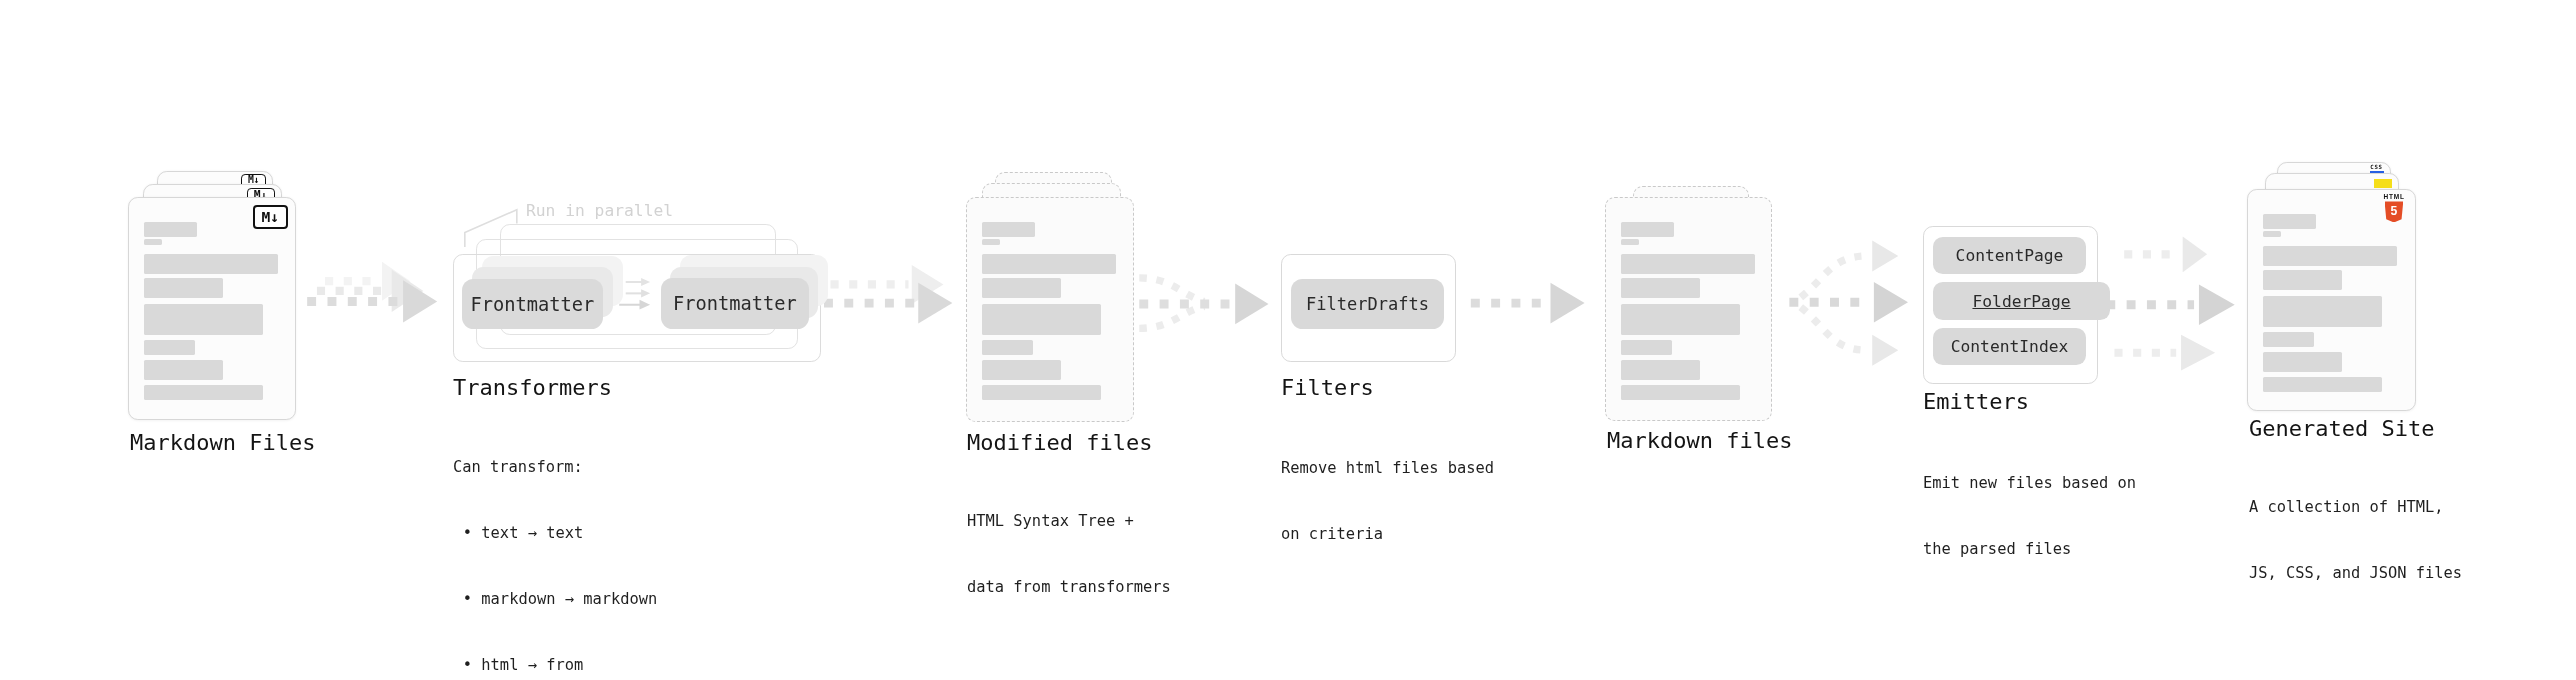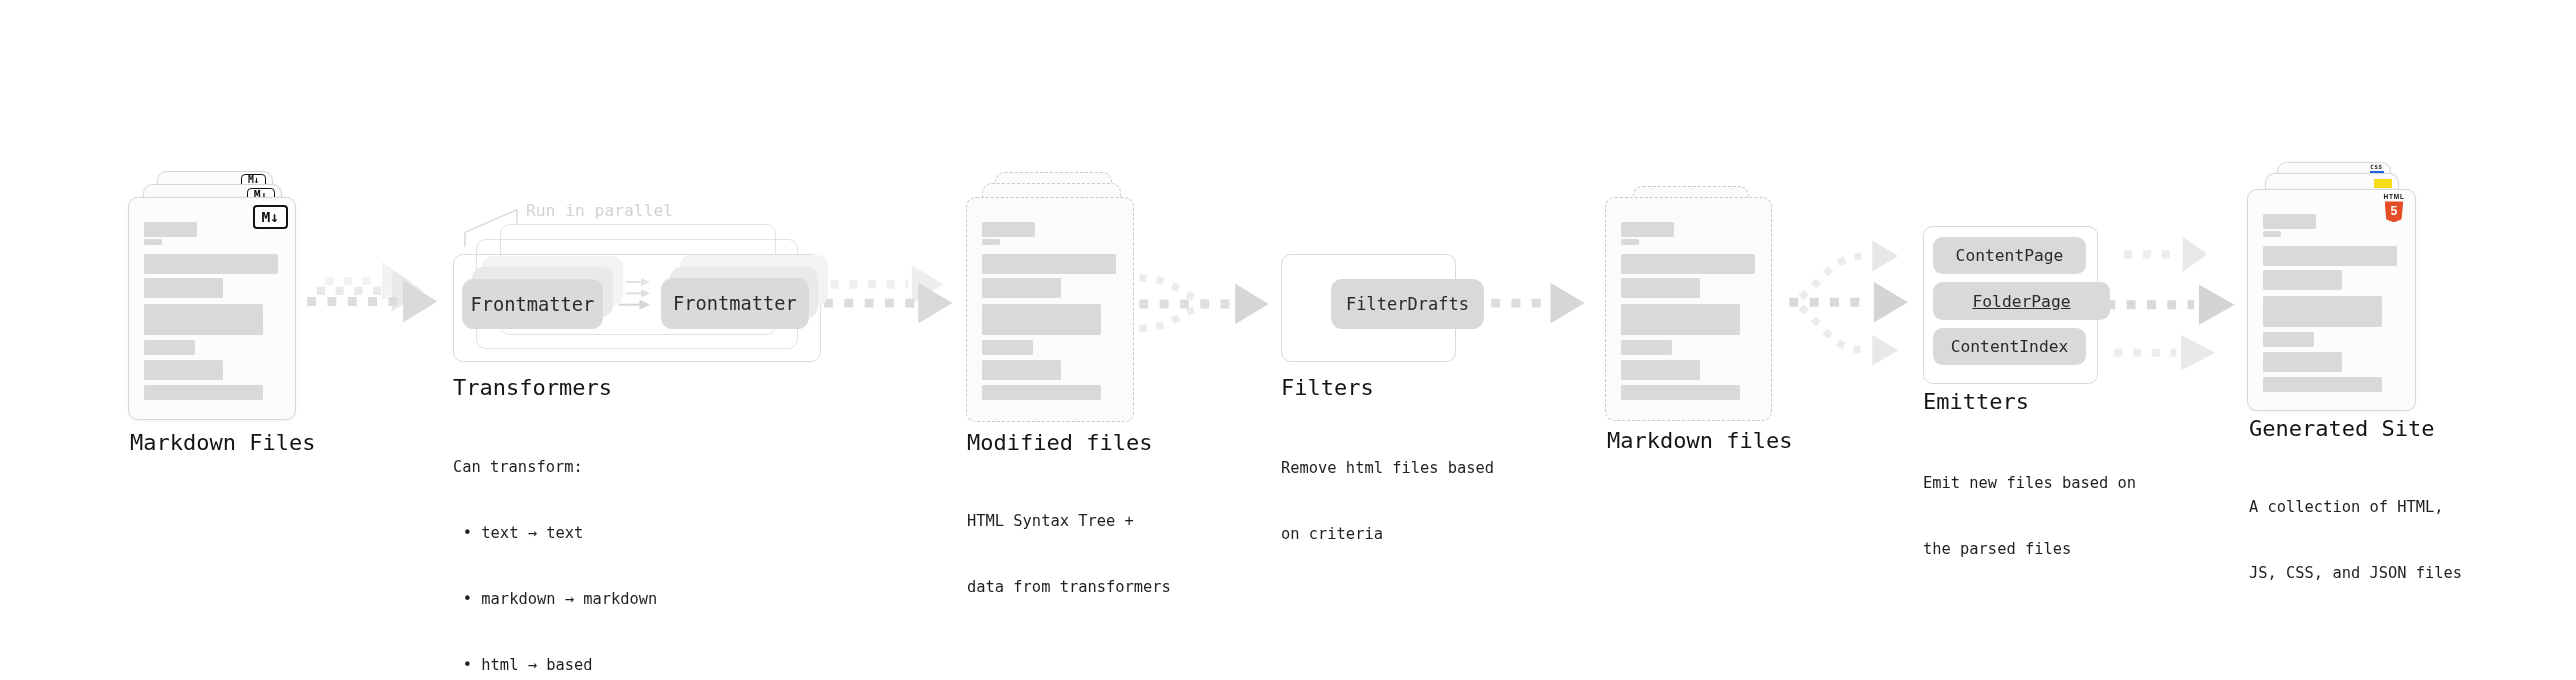--- a/index.html
+++ b/index.html
@@ -150,21 +150,21 @@
   </div>
   <div class="pill" style="left:661px;top:278px;width:148px;height:51px;">
     <span>Frontmatter</span>
   </div>
 
   <div class="node-title" style="left:453px;top:375px;">Transformers</div>
   <div class="node-desc" style="left:453px;top:412px;">
     <div>Can transform:</div>
     <div style="padding-left:9.8px;">• text → text</div>
     <div style="padding-left:9.8px;">• markdown → markdown</div>
-    <div style="padding-left:9.8px;">• html → based</div>
+    <div style="padding-left:9.8px;">• html → from</div>
   </div>
 </div>
 
 <div class="abs">
   <div class="dcard" style="left:995px;top:172px;width:115px;height:221px;"></div>
   <div class="dcard" style="left:982px;top:183px;width:137px;height:221px;"></div>
   <div class="dcard" style="left:966px;top:197px;width:166px;height:223px;">
     <div class="doc-bars">
         <div class="bar" style="width: 53px; height: 15.4px; margin-top: 0px;"></div>
         <div class="bar" style="width: 18.7px; height: 5.7px; margin-top: 2.4px;"></div>
@@ -178,21 +178,21 @@
   </div>
   <div class="node-title" style="left:967px;top:430px;">Modified files</div>
   <div class="node-desc" style="left:967px;top:466px;">
     <div>HTML Syntax Tree +</div>
     <div>data from transformers</div>
   </div>
 </div>
 
 <div class="abs">
   <div class="panel" style="left:1281px;top:254px;width:173px;height:106px;">
-    <div class="panel-pill" style="left:9px;top:23.6px;width:153px;height:50px;font-size:17px;border-radius:11.4px;margin-left:40px;">
+    <div class="panel-pill" style="left:9px;top:23.6px;width:153px;height:50px;font-size:17px;border-radius:11.4px;">
       <span>FilterDrafts</span>
     </div>
   </div>
   <div class="node-title" style="left:1281px;top:375px;">Filters</div>
   <div class="node-desc" style="left:1281px;top:413px;">
     <div>Remove html files based</div>
     <div>on criteria</div>
   </div>
 </div>
 

